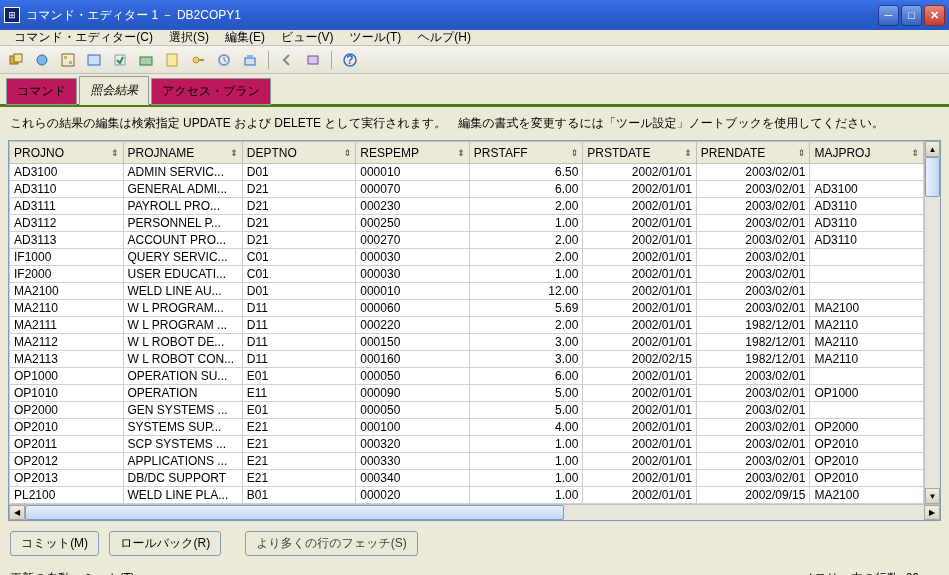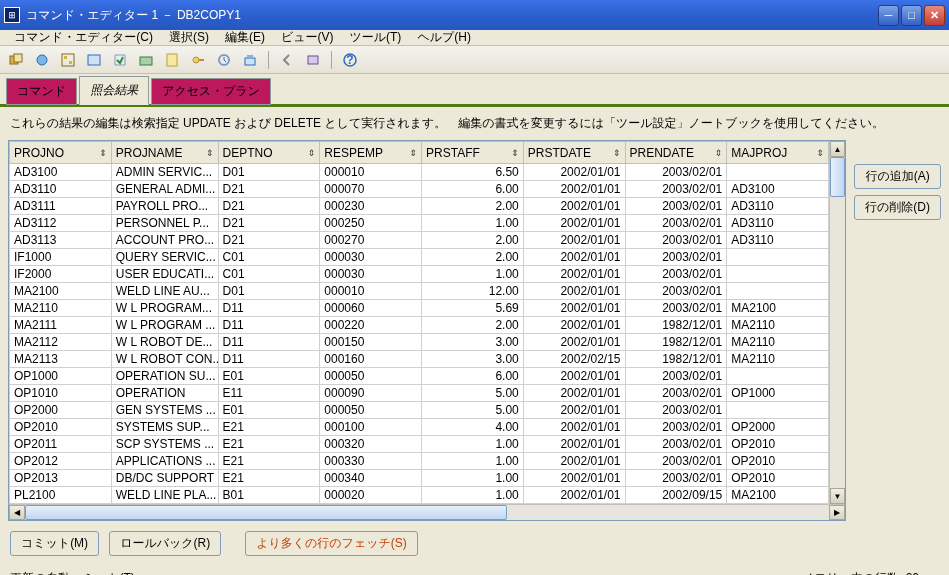--- a/index.html
+++ b/index.html
@@ -18,21 +18,21 @@
 .toolbar { height: 28px; background: linear-gradient(to bottom, #f4f3ee, #e6e3d6); display: flex; align-items: center; padding: 2px 6px; gap: 6px; border-bottom: 1px solid #c0c0c0; }
 .tool-btn { width: 20px; height: 20px; display: flex; align-items: center; justify-content: center; cursor: pointer; border-radius: 2px; }
 .tool-sep { width: 1px; height: 18px; background: #aca899; margin: 0 2px; }
 
 .tabbar { height: 24px; display: flex; align-items: flex-end; padding: 0 6px; margin-top: 6px; }
 .tab { padding: 4px 10px; border: 1px solid #919b9c; background: #be185d; cursor: pointer; margin-right: 2px; position: relative; bottom: -1px; }
 .tab.active { background: #ece9d8; border-bottom: 1px solid #ece9d8; padding-top: 5px; padding-bottom: 5px; font-style: italic; }
 
 .info-bar { padding: 8px 10px; border-top: 3px solid #4d7c0f; }
 
-.content-area { display: flex; padding: 0 8px; gap: 8px; }
+.content-area { display: flex; padding: 0 8px; }
 .table-wrap { flex: 1; border: 1px solid #7f9db9; background: white; position: relative; }
 
 .grid-container { display: flex; }
 .grid-table { flex: 1; overflow: hidden; }
 .grid-table table { border-collapse: collapse; width: 100%; table-layout: fixed; }
 .grid-table th { background: #ece9d8; border: 1px solid #c0c0c0; padding: 2px 4px; text-align: left; font-weight: normal; height: 22px; position: relative; }
 .grid-table th .sort { position: absolute; right: 4px; top: 50%; transform: translateY(-50%); font-size: 9px; color: #333; }
 .grid-table td { border: 1px solid #d0d0d0; padding: 1px 4px; height: 16px; white-space: nowrap; overflow: hidden; }
 .grid-table td.num { text-align: right; }
 
@@ -40,21 +40,21 @@
 .vscroll .arrow { height: 16px; background: linear-gradient(to bottom, #f1efe2, #d6d3c3); border: 1px solid #aca899; display: flex; align-items: center; justify-content: center; font-size: 8px; cursor: pointer; }
 .vscroll .thumb { position: absolute; top: 16px; left: 0; right: 0; height: 40px; background: linear-gradient(to right, #e8f0fb, #c1d6f2); border: 1px solid #7a9cc6; border-radius: 2px; }
 
 .hscroll { height: 16px; background: #e8e6dc; border-top: 1px solid #c0c0c0; display: flex; }
 .hscroll .arrow { width: 16px; background: linear-gradient(to bottom, #f1efe2, #d6d3c3); border: 1px solid #aca899; display: flex; align-items: center; justify-content: center; font-size: 8px; cursor: pointer; }
 .hscroll .track { flex: 1; position: relative; }
 .hscroll .thumb { position: absolute; left: 0; top: 0; bottom: 0; width: 60%; background: linear-gradient(to bottom, #e8f0fb, #c1d6f2); border: 1px solid #7a9cc6; border-radius: 2px; }
 
 .side-buttons { display: flex; flex-direction: column; gap: 6px; padding-top: 24px; }
 .btn { background: #ece9d8; border: 1px solid #7f9db9; border-radius: 3px; padding: 3px 10px; cursor: pointer; min-width: 80px; text-align: center; }
-.btn.disabled { color: #c2410c; margin-left: 14px; }
+.btn.disabled { color: #404040; margin-left: 14px; }
 
 .bottom-bar { padding: 10px; display: flex; gap: 10px; align-items: center; }
 .bottom-right { margin-left: auto; }
 
 .footer { padding: 4px 10px 8px 10px; display: flex; align-items: center; }
 .checkbox { display: flex; align-items: center; gap: 4px; }
 .footer-right { margin-left: auto; padding-right: 20px; }
 
 .ic { width: 16px; height: 16px; }
 </style>
@@ -404,24 +404,20 @@
       </div>
     </div>
     <div class="hscroll">
       <div class="arrow">◀</div>
       <div class="track">
           <div class="thumb"></div>
         </div>
       <div class="arrow">▶</div>
     </div>
   </div>
-  <div class="side-buttons">
-    <button class="btn">行の追加(A)</button>
-    <button class="btn">行の削除(D)</button>
-  </div>
 </div>
 
 <div class="bottom-bar">
   <button class="btn">コミット(M)</button>
   <button class="btn">ロールバック(R)</button>
   <button class="btn disabled bottom-right">より多くの行のフェッチ(S)</button>
 </div>
 
 <div class="footer">
   <label class="checkbox">

